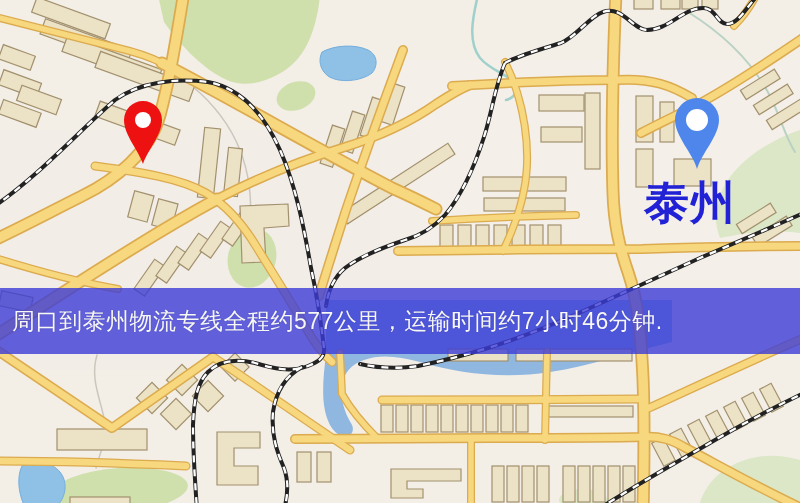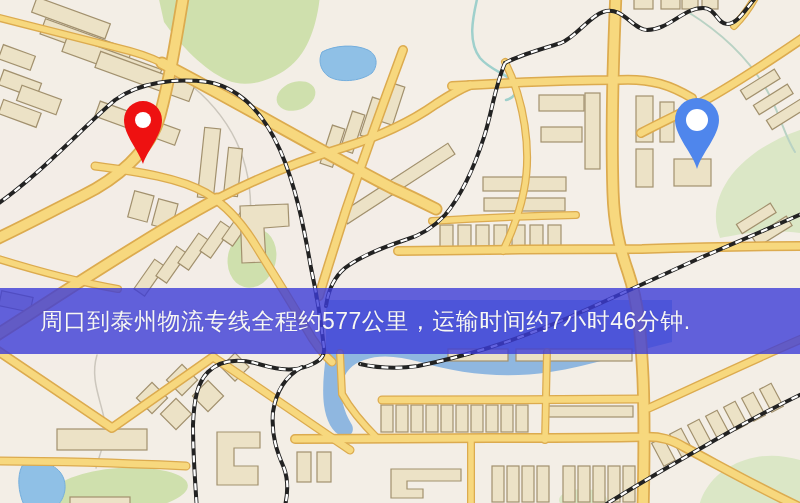--- a/index.html
+++ b/index.html
@@ -23,21 +23,21 @@
   .w-maj.rc{stroke-width:13}.w-maj.rf{stroke-width:9.5}
   .w-mid.rc{stroke-width:10}.w-mid.rf{stroke-width:7}
   .w-b.rc{stroke-width:9}.w-b.rf{stroke-width:6.5}
   .w-min.rc{stroke-width:8}.w-min.rf{stroke-width:5.5}
   .rwb{fill:none;stroke:#222;stroke-width:4;stroke-linecap:round;}
   .rwd{fill:none;stroke:#fff;stroke-width:2.3;stroke-dasharray:7 7;stroke-linecap:butt;}
   
   .banner{
     position:absolute;left:0;top:288px;width:800px;height:66px;
     background:rgba(60,60,215,0.8);z-index:5;
-    display:flex;align-items:center;box-sizing:border-box;padding-left:40px;
+    display:flex;align-items:center;box-sizing:border-box;padding-left:12px;
   }
   .banner span{
     color:#f7f7f5;font-size:23px;letter-spacing:0.5px;white-space:nowrap;
     text-shadow:0 0 1px rgba(40,40,160,.6);
   }
   .pin{position:absolute;z-index:6;}
   .city-label{position:absolute;z-index:6;font-weight:bold;line-height:1;}
   .label-origin{left:92px;top:179px;font-size:42px;color:#e00000;letter-spacing:2px;}
   .label-dest{left:644px;top:180px;font-size:45px;color:#2121d6;font-weight:600;letter-spacing:1px;}
 </style>
@@ -295,14 +295,15 @@
     </svg>
   </div>
 
   <div class="pin" style="left:671px;top:96px;">
     <svg width="52" height="74" viewBox="0 0 52 74">
       <path d="M26,73 C22,58 4,40 4,24 A22,22 0 0 1 48,24 C48,40 30,58 26,73 Z" fill="#4f86ec"></path>
       <circle cx="26" cy="24" r="11" fill="#ffffff"></circle>
     </svg>
   </div>
 
+  <div class="city-label label-dest">泰州</div>
 
 </div>
 
 </body></html>

